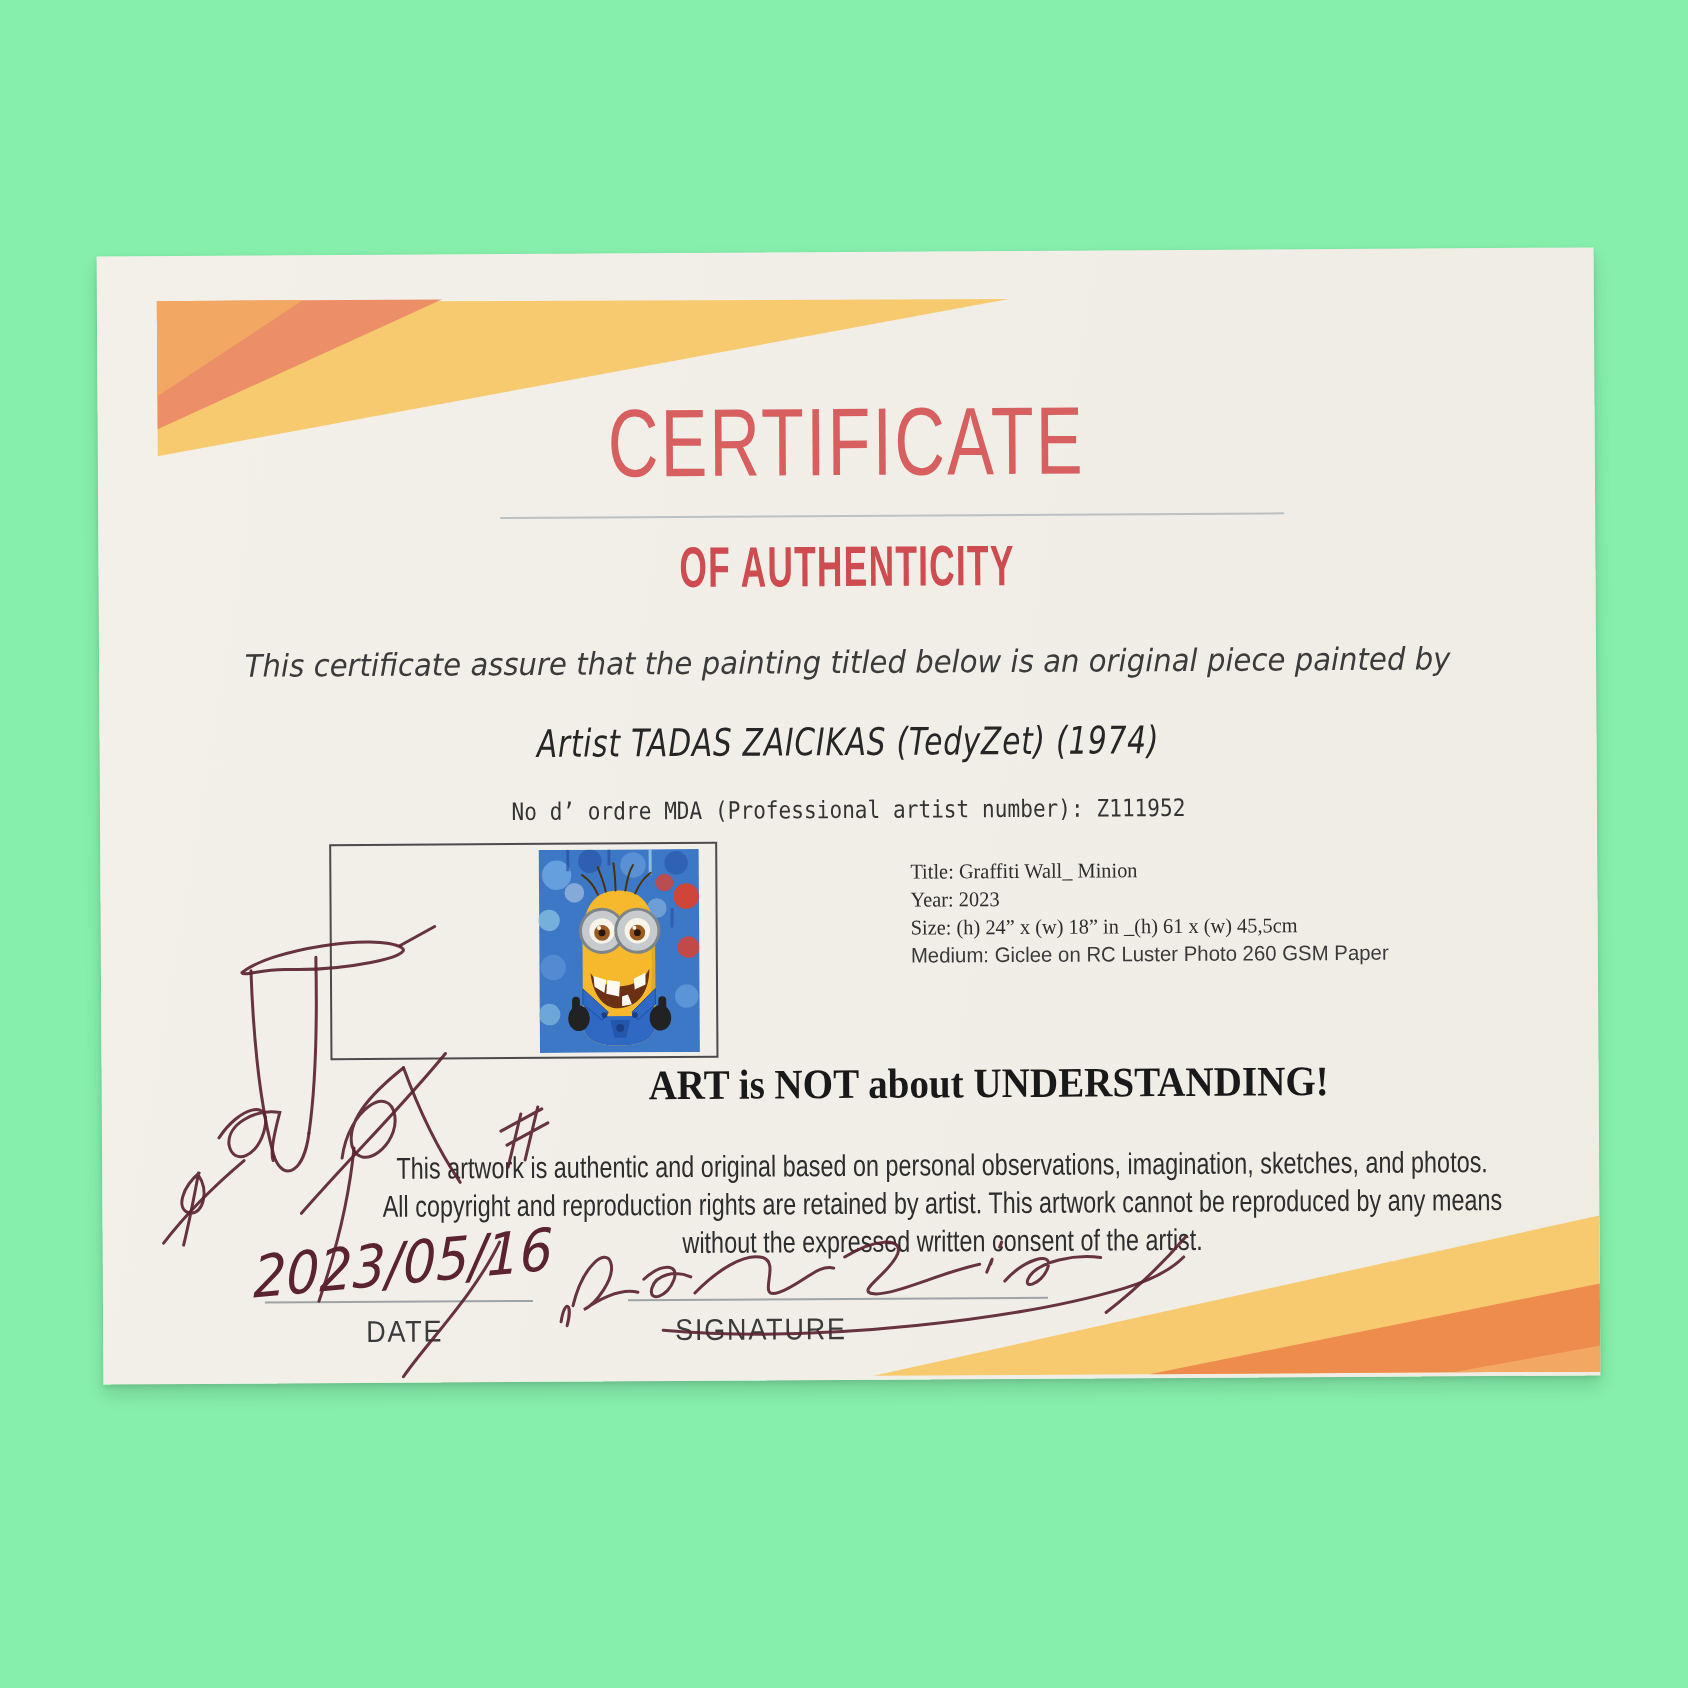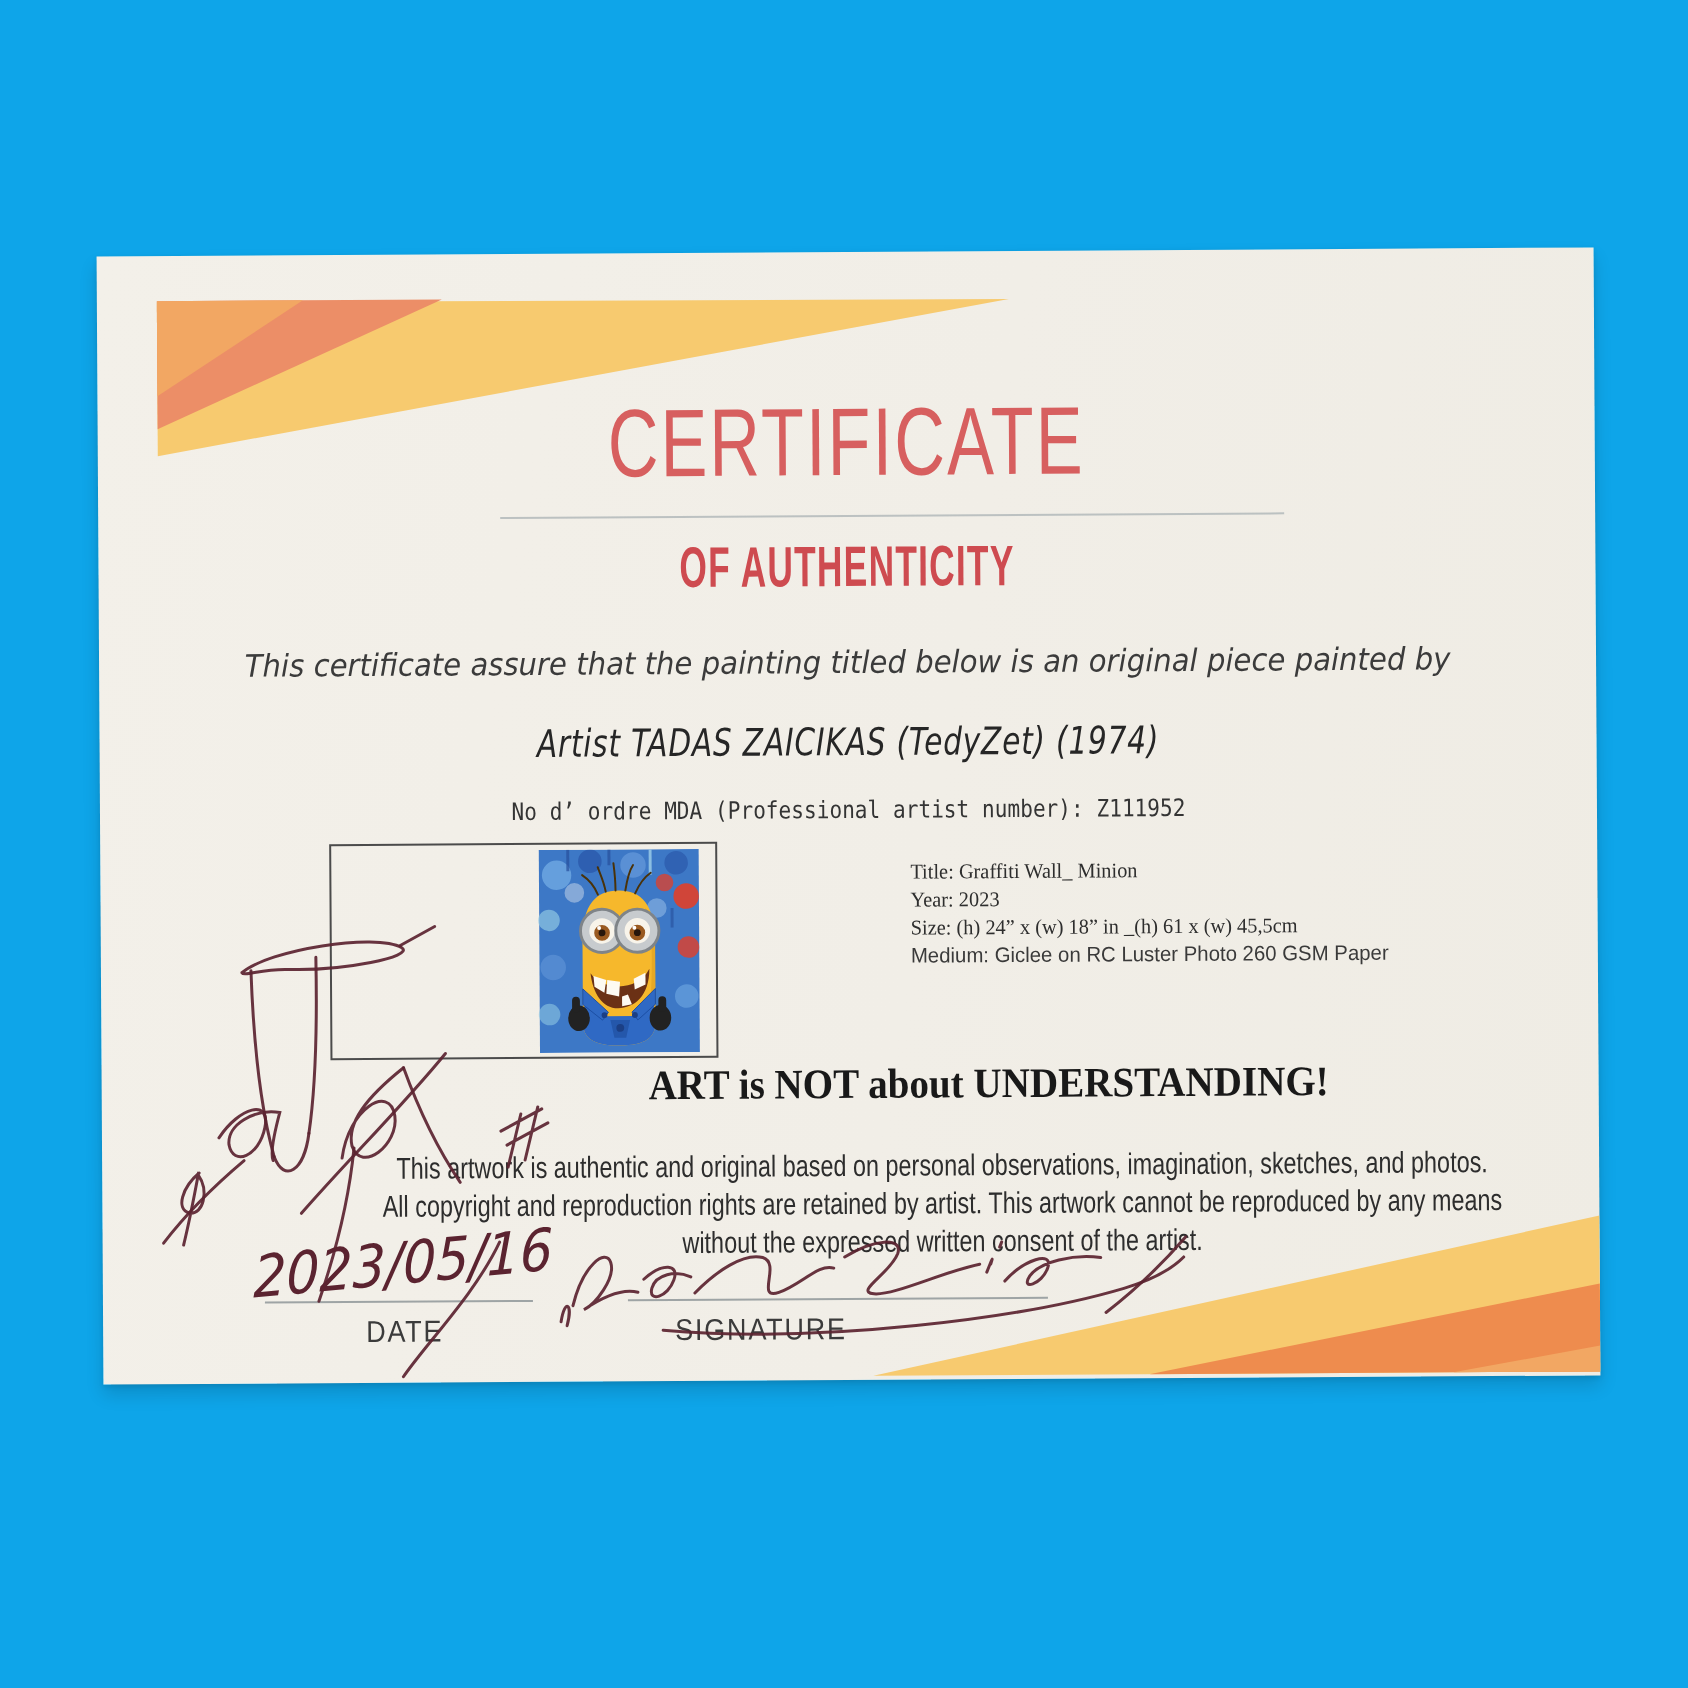--- a/index.html
+++ b/index.html
@@ -1,16 +1,16 @@
 <!DOCTYPE html>
 <html><head>
 <meta charset="utf-8">
 <style>
   html,body{margin:0;padding:0;width:1688px;height:1688px;background:#ffffff;overflow:hidden;}
-  .canvas{position:relative;width:1688px;height:1688px;background:#0ea5e9;}
+  .canvas{position:relative;width:1688px;height:1688px;background:#86efac;}
   .paper{
     position:absolute;left:100px;top:252px;width:1497px;height:1128px;
     background:linear-gradient(100deg,#f3f0e9 0%,#f1eee7 55%,#efece4 100%);
     transform:rotate(-0.35deg);
     box-shadow:0 10px 18px rgba(0,0,0,0.14), 0 2px 5px rgba(0,0,0,0.10);
   }
   .paper > *{position:absolute;}
   svg.deco, svg.ink{left:0;top:0;width:1497px;height:1128px;pointer-events:none;}
 
   .title{

